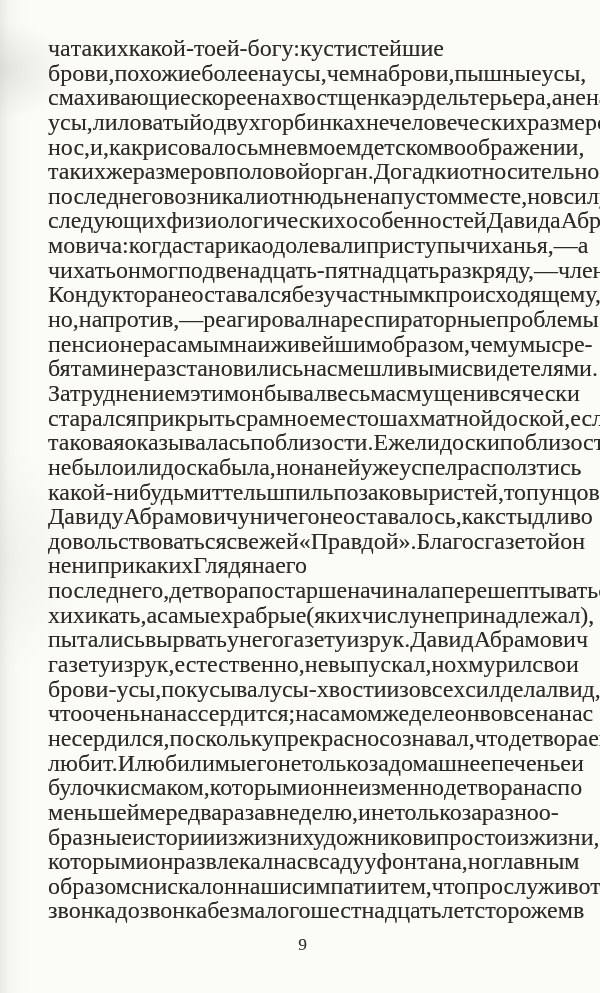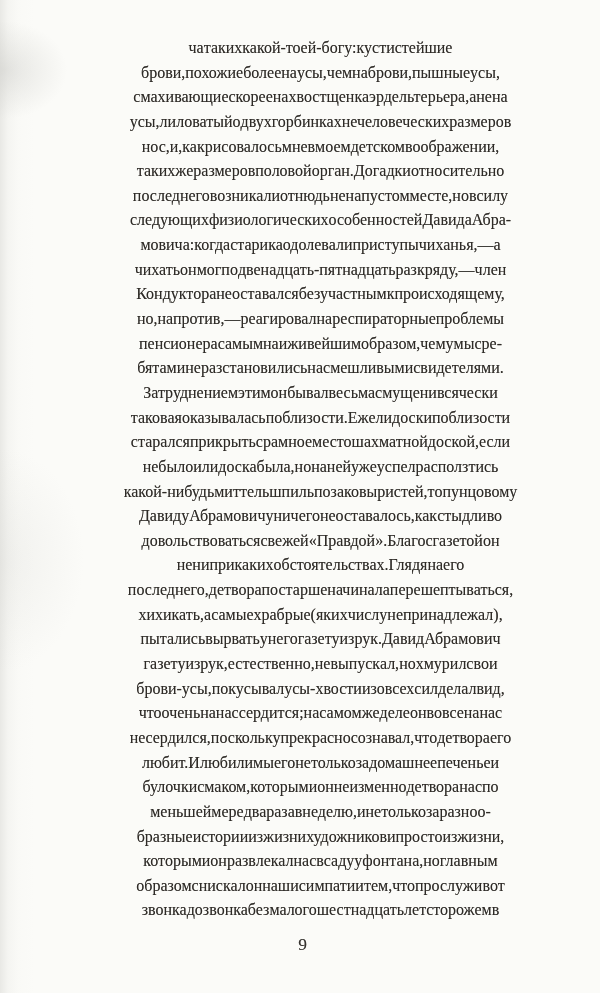--- a/index.html
+++ b/index.html
@@ -28,28 +28,27 @@
       radial-gradient(120px 160px at 0px 560px, rgba(214,214,210,0.28), rgba(214,214,210,0) 70%),
       linear-gradient(90deg, rgba(210,210,206,0.45) 0px, rgba(228,228,224,0.28) 8px, rgba(240,240,236,0.14) 18px, rgba(250,250,247,0) 34px);
   }
   .text-block{
     position:absolute;
     left:48px;top:36px;width:509px;
     color:var(--ink);
   }
   .line{
     display:flex;
-    justify-content:center;
+    justify-content:flex-start;
     flex-wrap:nowrap;
     height:24.65px;
     line-height:24.65px;
-    font-size:16px;
+    font-size:24px;
     white-space:nowrap;
     text-shadow:0 0 0.6px rgba(46,43,39,0.45);
-    margin-left:36px;
   }
   .line span{display:inline-block;}
   .folio{
     position:absolute;
     left:48px;top:933px;width:509px;
     text-align:center;
     font-size:17.5px;
     line-height:22px;
     color:#36332f;
     text-shadow:0 0 0.6px rgba(46,43,39,0.4);
@@ -199,37 +198,37 @@
         <span>Затруднением</span>
         <span>этим</span>
         <span>он</span>
         <span>бывал</span>
         <span>весьма</span>
         <span>смущен</span>
         <span>и</span>
         <span>всячески</span>
       </div>
       <div class="line">
-        <span>таковая</span>
-        <span>оказывалась</span>
-        <span>поблизости.</span>
-        <span>Ежели</span>
-        <span>доски</span>
-        <span>поблизости</span>
-      </div>
-      <div class="line">
         <span>старался</span>
         <span>прикрыть</span>
         <span>срамное</span>
         <span>место</span>
         <span>шахматной</span>
         <span>доской,</span>
         <span>если</span>
       </div>
       <div class="line">
+        <span>таковая</span>
+        <span>оказывалась</span>
+        <span>поблизости.</span>
+        <span>Ежели</span>
+        <span>доски</span>
+        <span>поблизости</span>
+      </div>
+      <div class="line">
         <span>не</span>
         <span>было</span>
         <span>или</span>
         <span>доска</span>
         <span>была,</span>
         <span>но</span>
         <span>на</span>
         <span>ней</span>
         <span>уже</span>
         <span>успел</span>
@@ -258,21 +257,20 @@
         <span>Благо</span>
         <span>с</span>
         <span>газетой</span>
         <span>он</span>
       </div>
       <div class="line">
         <span>не</span>
         <span>ни</span>
         <span>при</span>
         <span>каких</span>
-        <span>обстоятельствах.</span>
         <span>Глядя</span>
         <span>на</span>
         <span>его</span>
       </div>
       <div class="line">
         <span>последнего,</span>
         <span>детвора</span>
         <span>постарше</span>
         <span>начинала</span>
         <span>перешептываться,</span>

